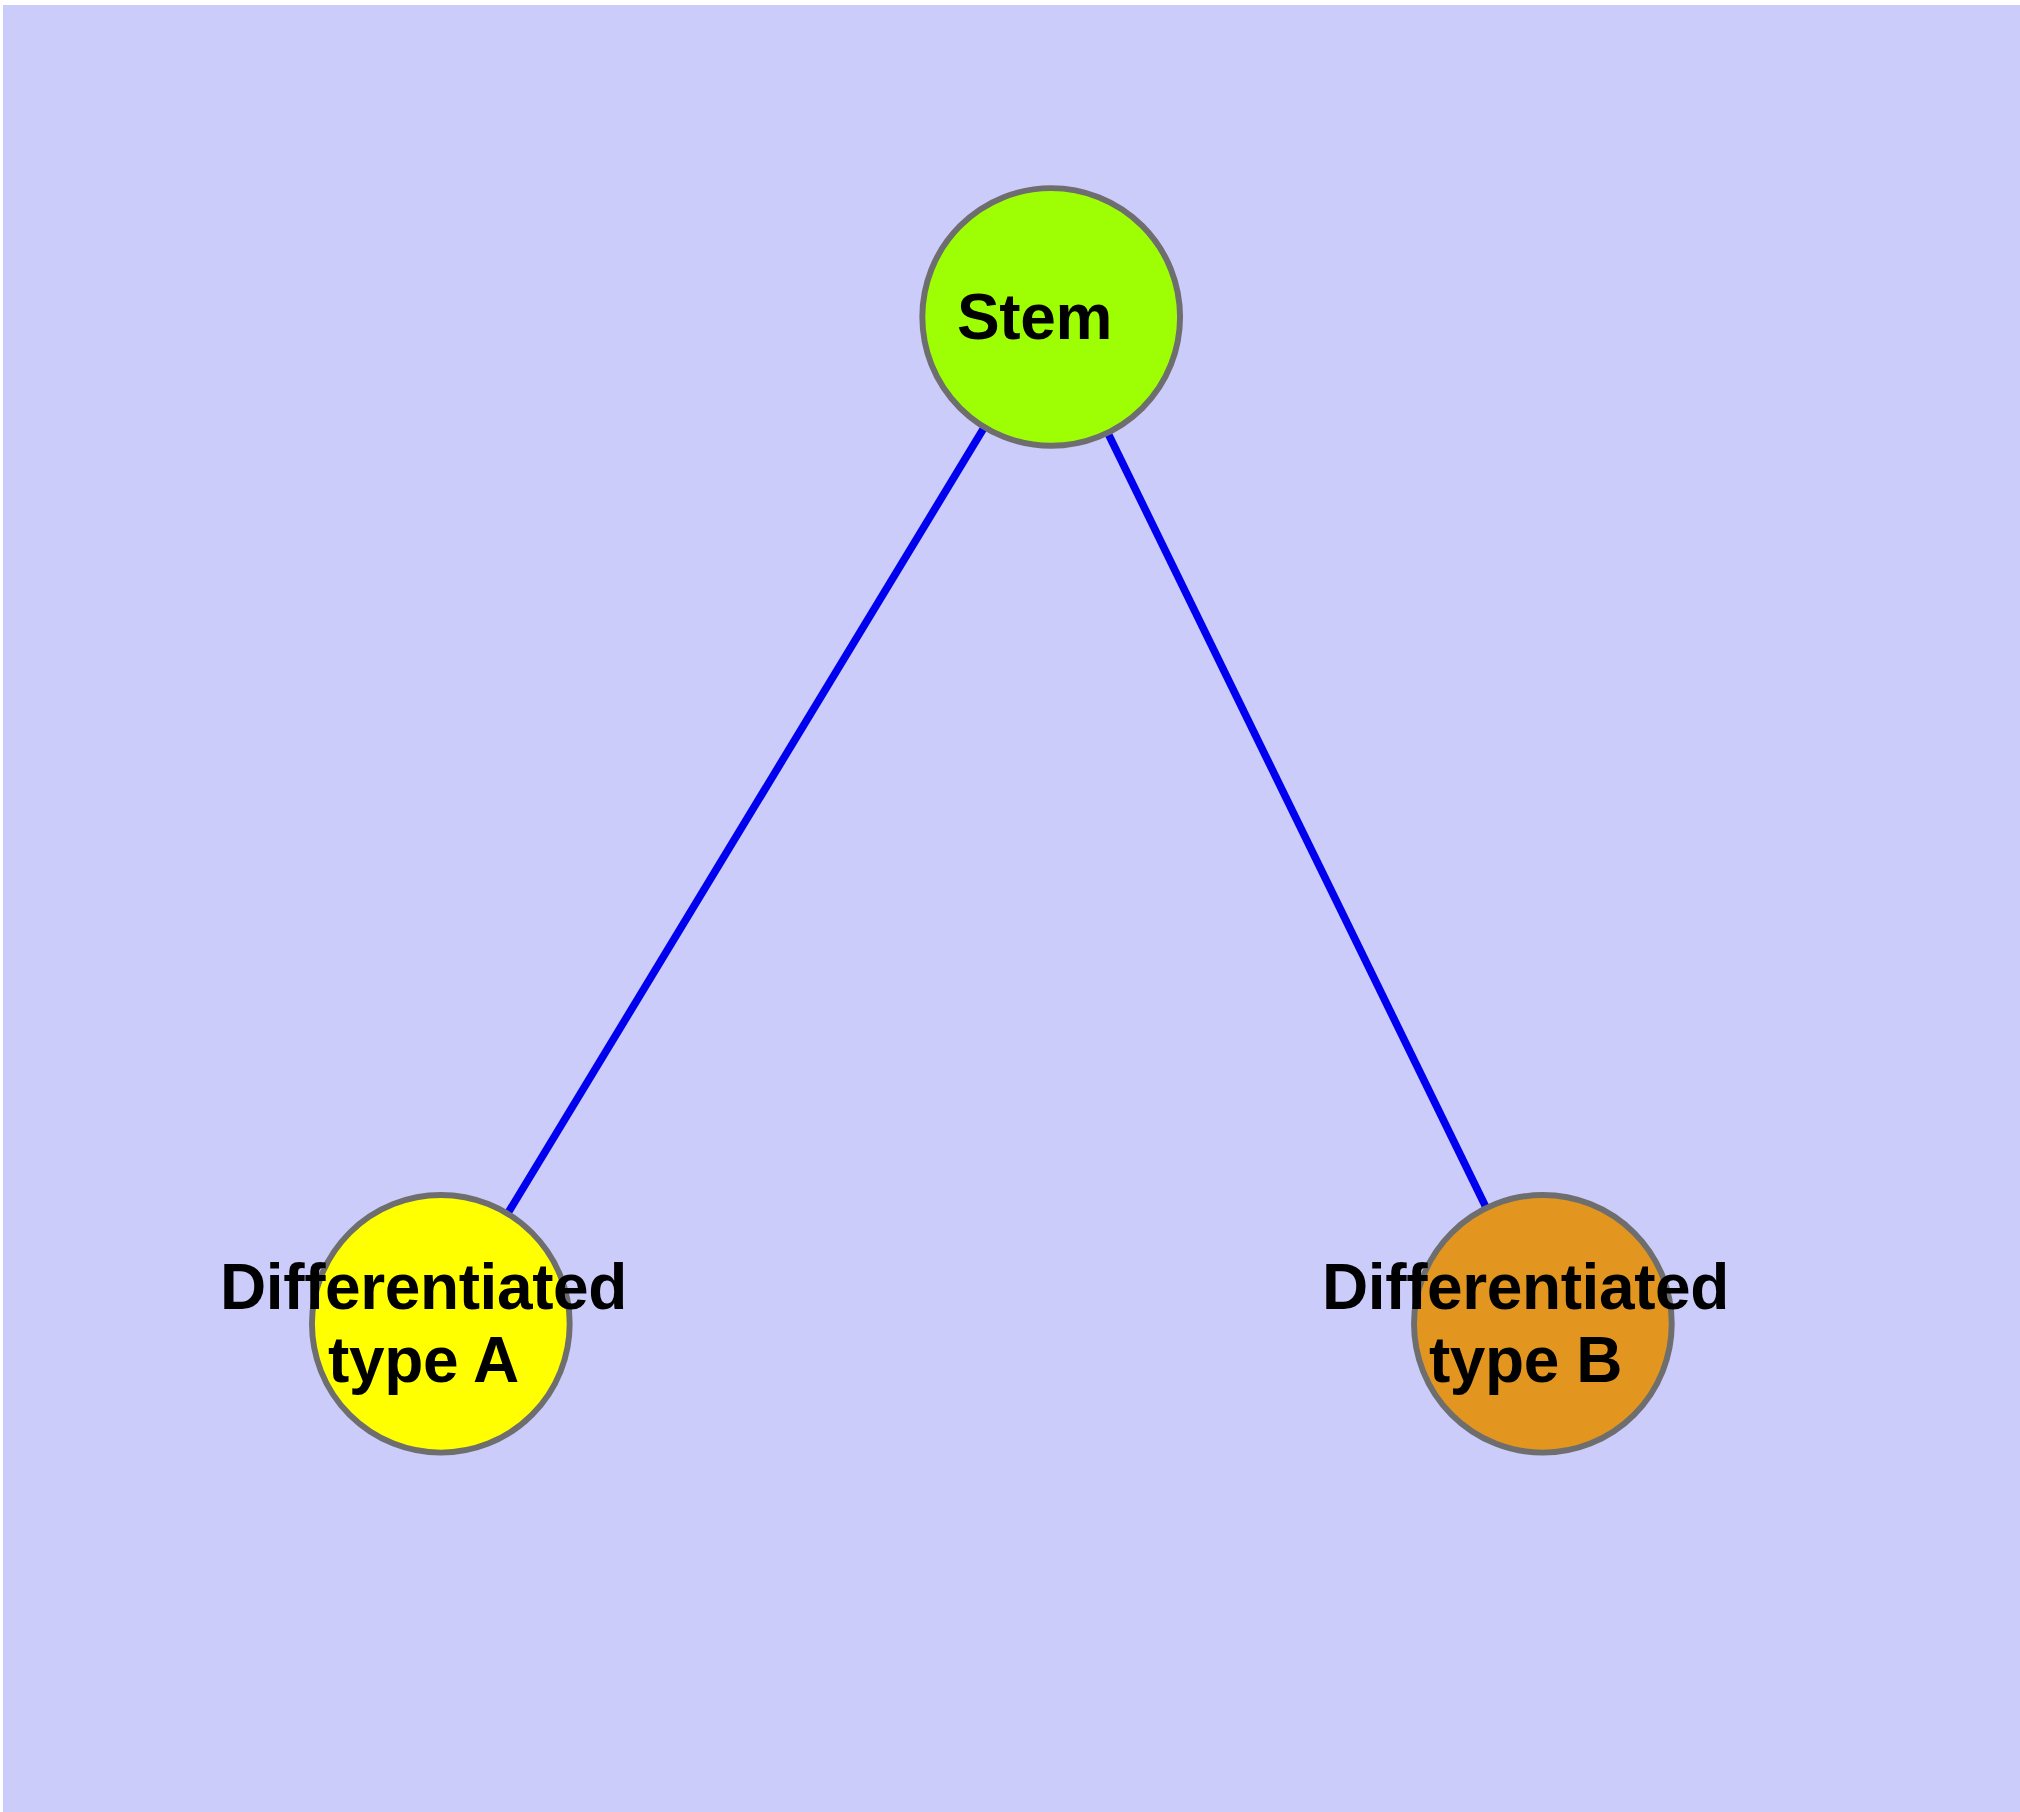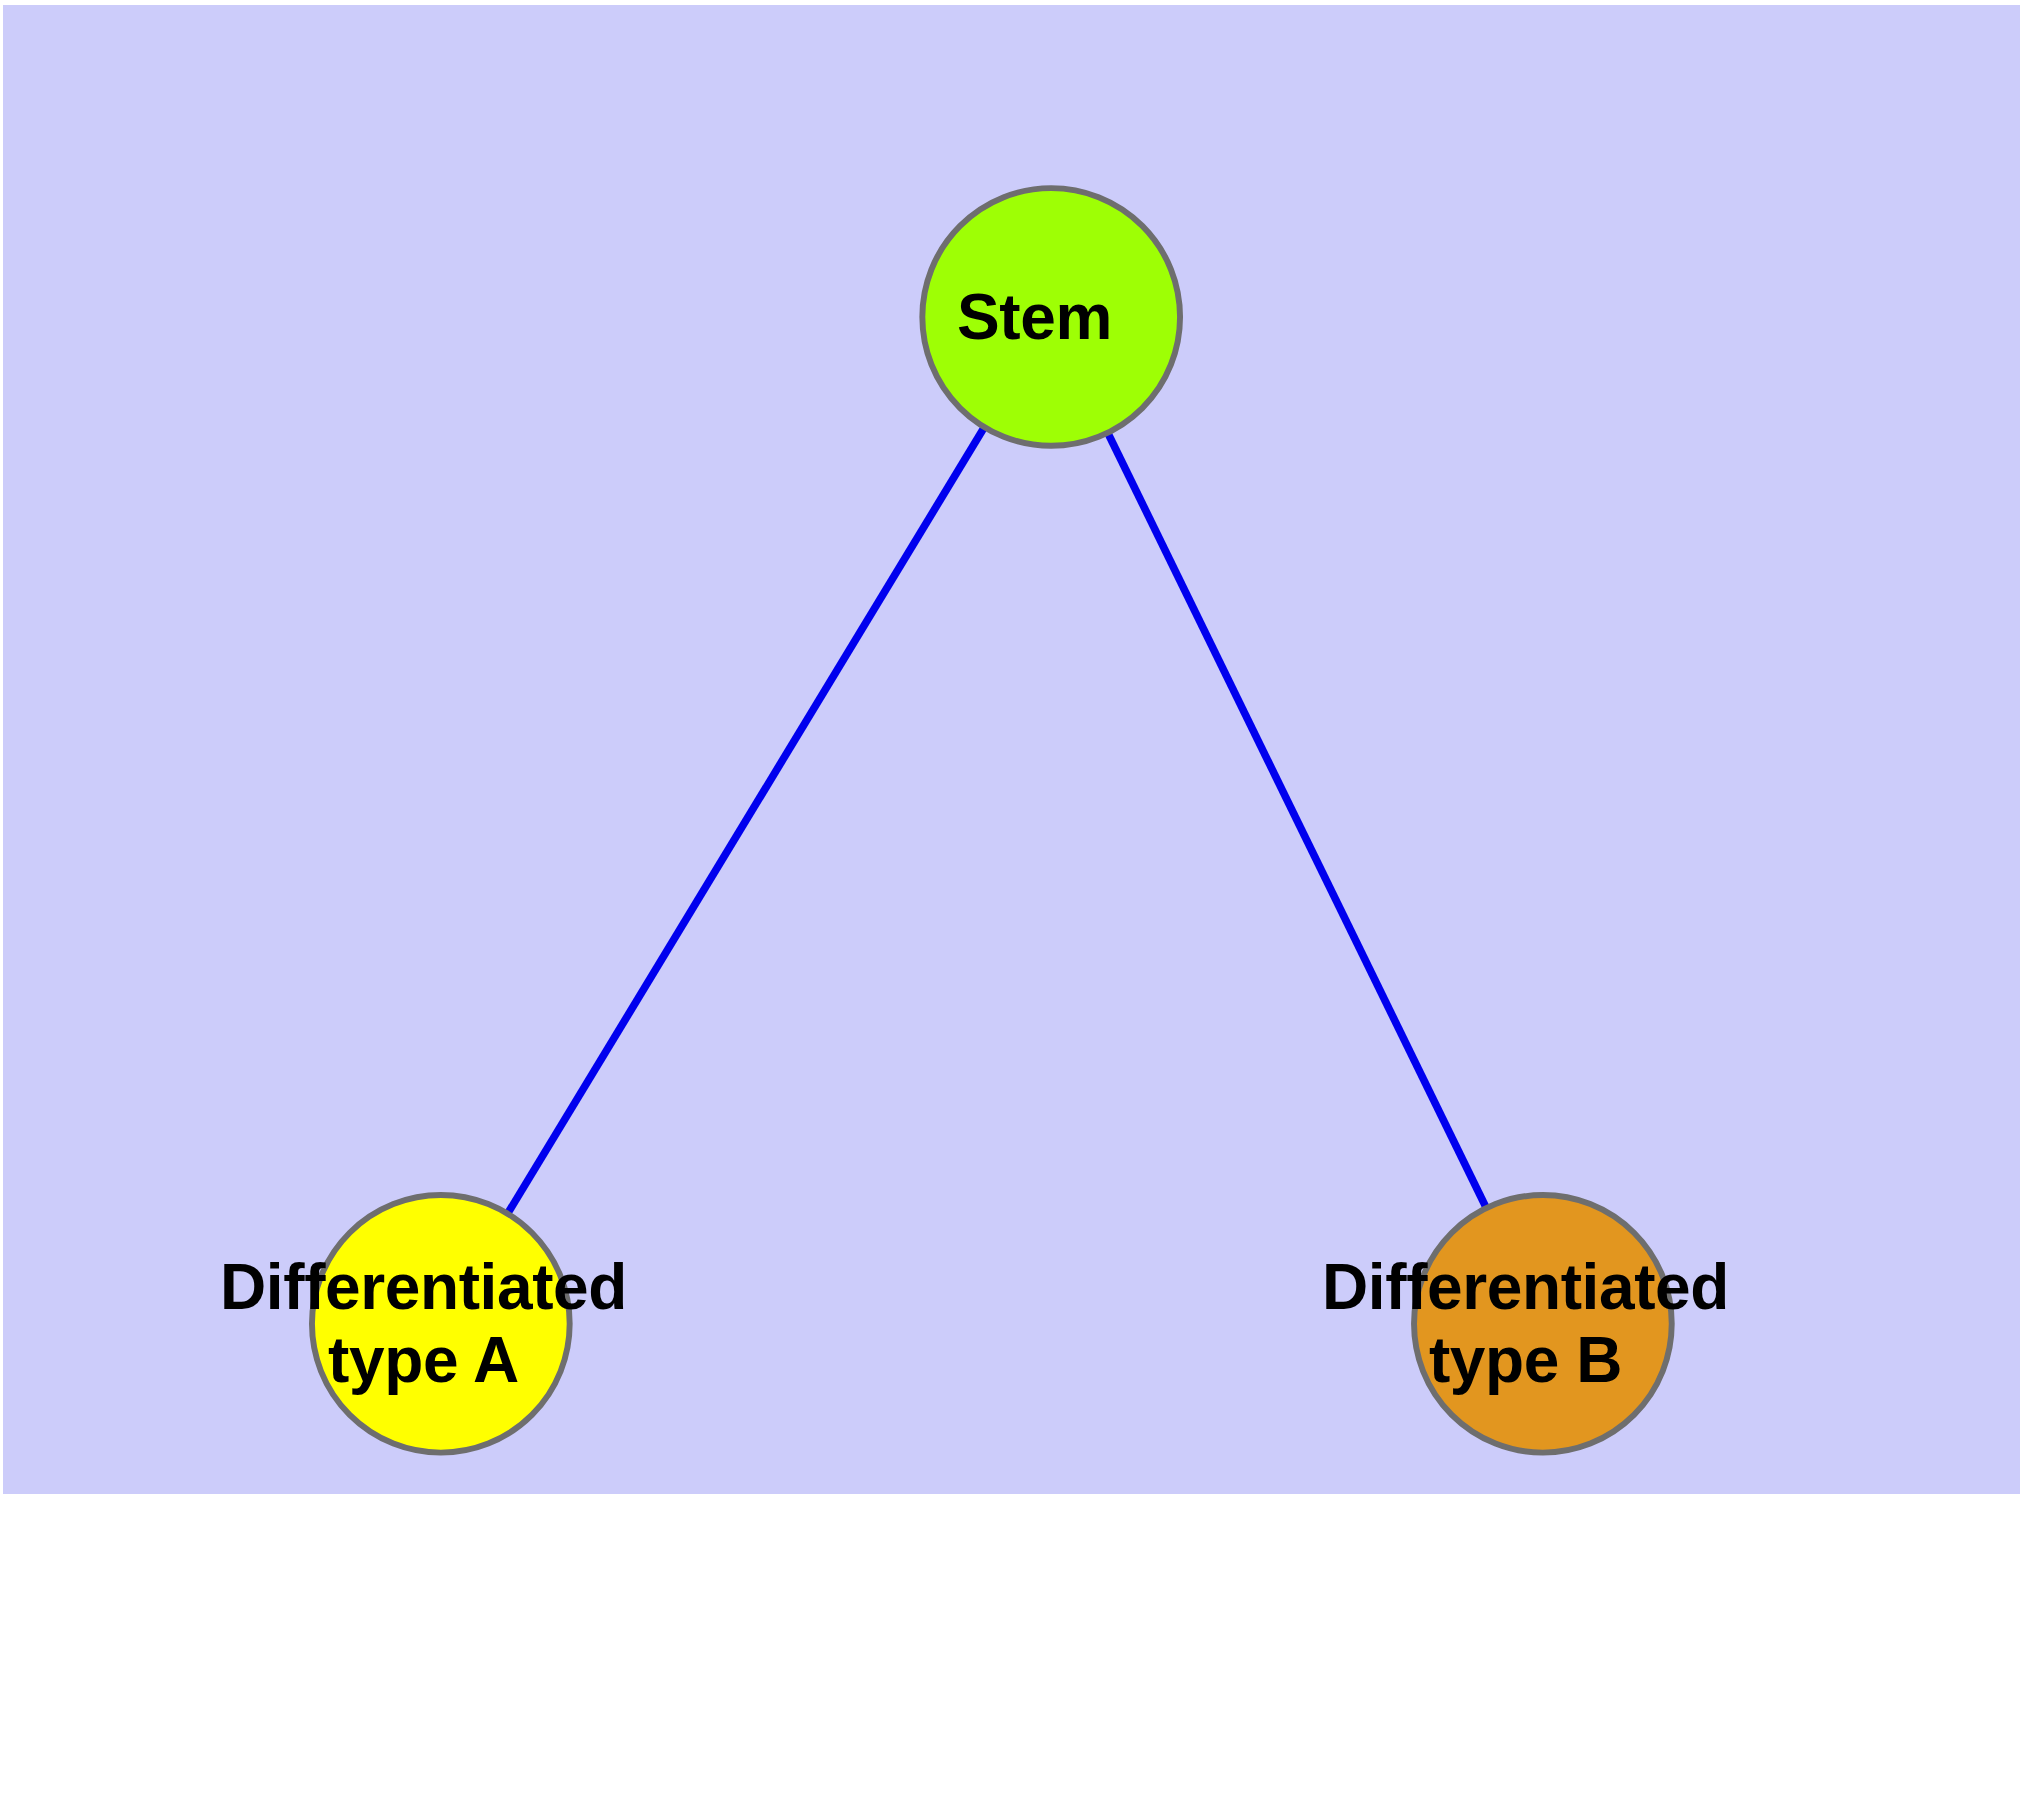--- a/index.html
+++ b/index.html
@@ -7,21 +7,21 @@
     margin: 0;
     padding: 0;
     background: #ffffff;
   }
   body {
     font-family: "Liberation Sans", sans-serif;
   }
   #canvas {
     position: relative;
     width: 2021px;
-    height: 1494px;
+    height: 1812px;
     overflow: hidden;
     background: #ffffff;
   }
   #plot-bg {
     position: absolute;
     left: 3.4px;
     top: 5.1px;
     width: 2017px;
     height: 1807px;
     background: #ccccfa;

